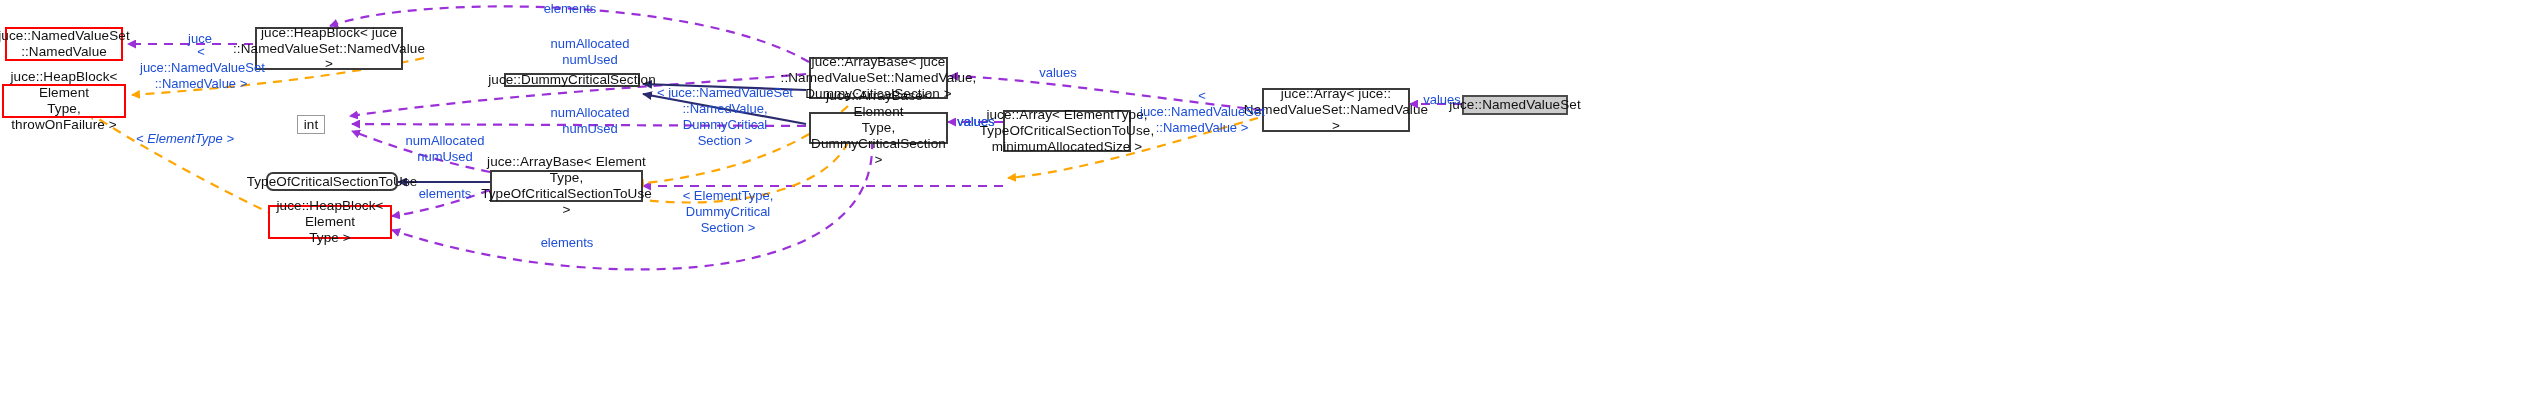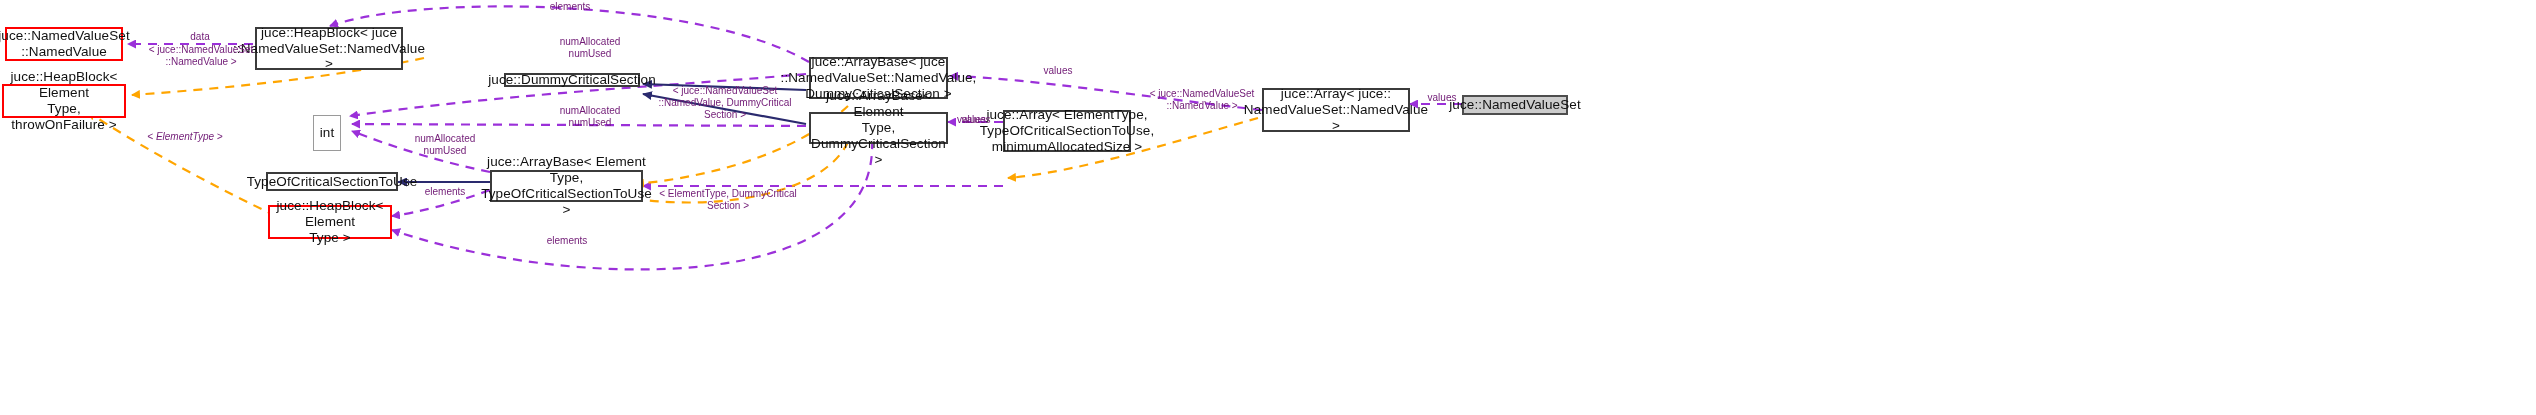--- a/index.html
+++ b/index.html
@@ -10,21 +10,21 @@
 
   .node{position:absolute;box-sizing:border-box;display:flex;align-items:center;
         justify-content:center;text-align:center;background:#ffffff;
         border:1.5px solid #2a2a2a;line-height:1.18;color:#111111;
         font-size:13.5px;letter-spacing:0.1px;padding:2px 5px;white-space:pre-line;}
   .node.thick{border-width:2px;border-color:#3b3b3b;}
   .node.red{border:2px solid #ff0000;}
   .node.grey-border{border:1.5px solid #9a9a9a;}
   .node.highlight{background:#cccccc;border:2px solid #4d4d4d;}
 
-  .elabel{position:absolute;font-size:10px;color:#701a75;text-align:center;
+  .elabel{position:absolute;font-size:13px;color:#1d4ed8;text-align:center;
           line-height:1.22;white-space:pre-line;pointer-events:none;}
 </style>
 </head>
 <body>
 
 <div id="canvas">
 
   <svg id="edges" viewBox="0 0 2536 415" xmlns="http://www.w3.org/2000/svg">
     <defs>
       <marker id="ar-purple" markerWidth="9" markerHeight="9" refX="8" refY="4.5" orient="auto" markerUnits="userSpaceOnUse">
@@ -90,49 +90,49 @@
 ::NamedValue</div>
 
   <div class="node thick" style="left:255px; top:27px; width:148px; height:43px;">juce::HeapBlock&lt; juce
 ::NamedValueSet::NamedValue &gt;</div>
 
   <div class="node red" style="left:2px; top:84px; width:124px; height:34px;">juce::HeapBlock&lt; Element
 Type, throwOnFailure &gt;</div>
 
   <div class="node thick" style="left:504px; top:73px; width:136px; height:14px;">juce::DummyCriticalSection</div>
 
-  <div class="node grey-border" style="left:313px; top:115px; width:28px; height:36px;">int</div>
+  <div class="node grey-border" style="left:297px; top:115px; width:28px; height:19px;">int</div>
 
   <div class="node thick" style="left:809px; top:57px; width:139px; height:42px;">juce::ArrayBase&lt; juce
 ::NamedValueSet::NamedValue,
 DummyCriticalSection &gt;</div>
 
   <div class="node thick" style="left:809px; top:112px; width:139px; height:32px;">juce::ArrayBase&lt; Element
 Type, DummyCriticalSection &gt;</div>
 
-  <div class="node thick" style="left:266px; top:172px; width:132px; height:19px;">TypeOfCriticalSectionToUse</div>
+  <div class="node thick" style="left:266px; top:172px; width:132px; height:19px;border-radius:7px;">TypeOfCriticalSectionToUse</div>
 
   <div class="node thick" style="left:490px; top:170px; width:153px; height:32px;">juce::ArrayBase&lt; Element
 Type, TypeOfCriticalSectionToUse &gt;</div>
 
   <div class="node red" style="left:268px; top:205px; width:124px; height:34px;">juce::HeapBlock&lt; Element
 Type &gt;</div>
 
   <div class="node thick" style="left:1003px; top:110px; width:128px; height:42px;">juce::Array&lt; ElementType,
 TypeOfCriticalSectionToUse,
 minimumAllocatedSize &gt;</div>
 
   <div class="node thick" style="left:1262px; top:88px; width:148px; height:44px;">juce::Array&lt; juce::
 NamedValueSet::NamedValue &gt;</div>
 
   <div class="node highlight" style="left:1462px; top:95px; width:106px; height:20px;">juce::NamedValueSet</div>
 
   <div class="elabel" style="left:515px; top:1px; width:110px;">elements</div>
 
-  <div class="elabel" style="left:150px; top:31px; width:100px;">data</div>
+  <div class="elabel" style="left:150px; top:31px; width:100px;">juce</div>
 
   <div class="elabel" style="left:140px; top:44px; width:122px;">&lt; juce::NamedValueSet
 ::NamedValue &gt;</div>
 
   <div class="elabel" style="left:480px; top:36px; width:220px;">numAllocated
 numUsed</div>
 
   <div class="elabel" style="left:655px; top:85px; width:140px;">&lt; juce::NamedValueSet
 ::NamedValue, DummyCritical
 Section &gt;</div>

